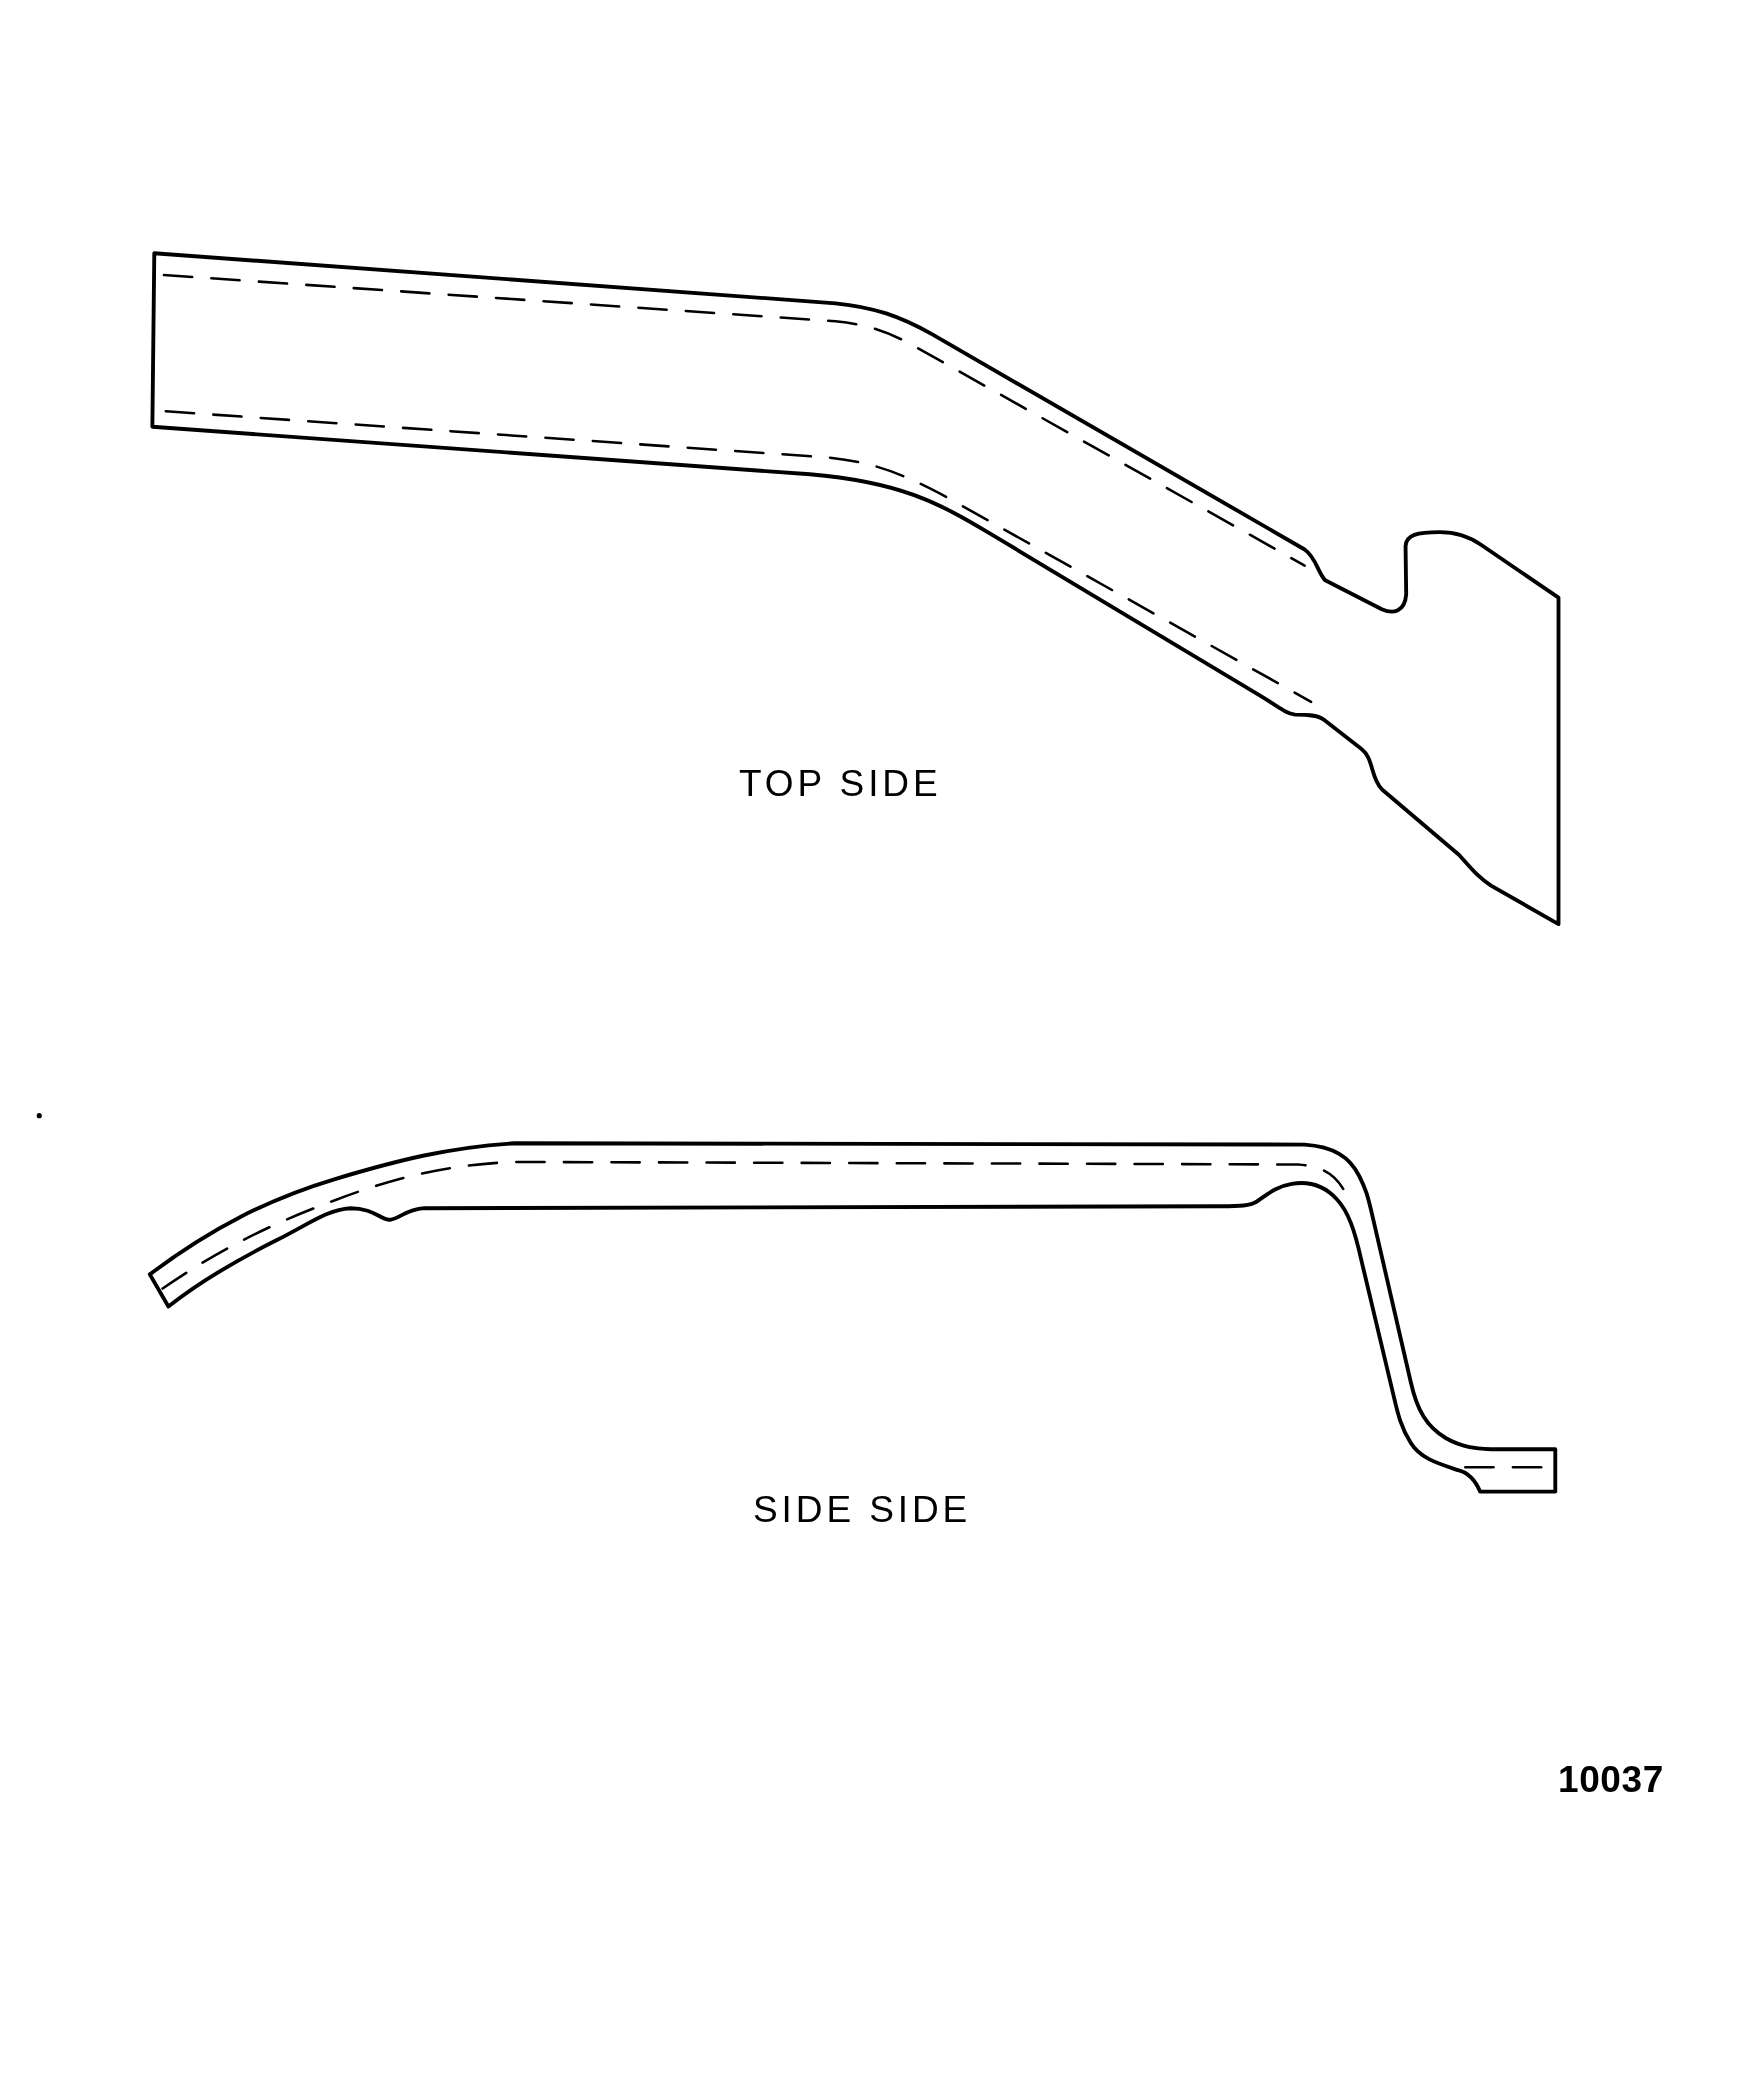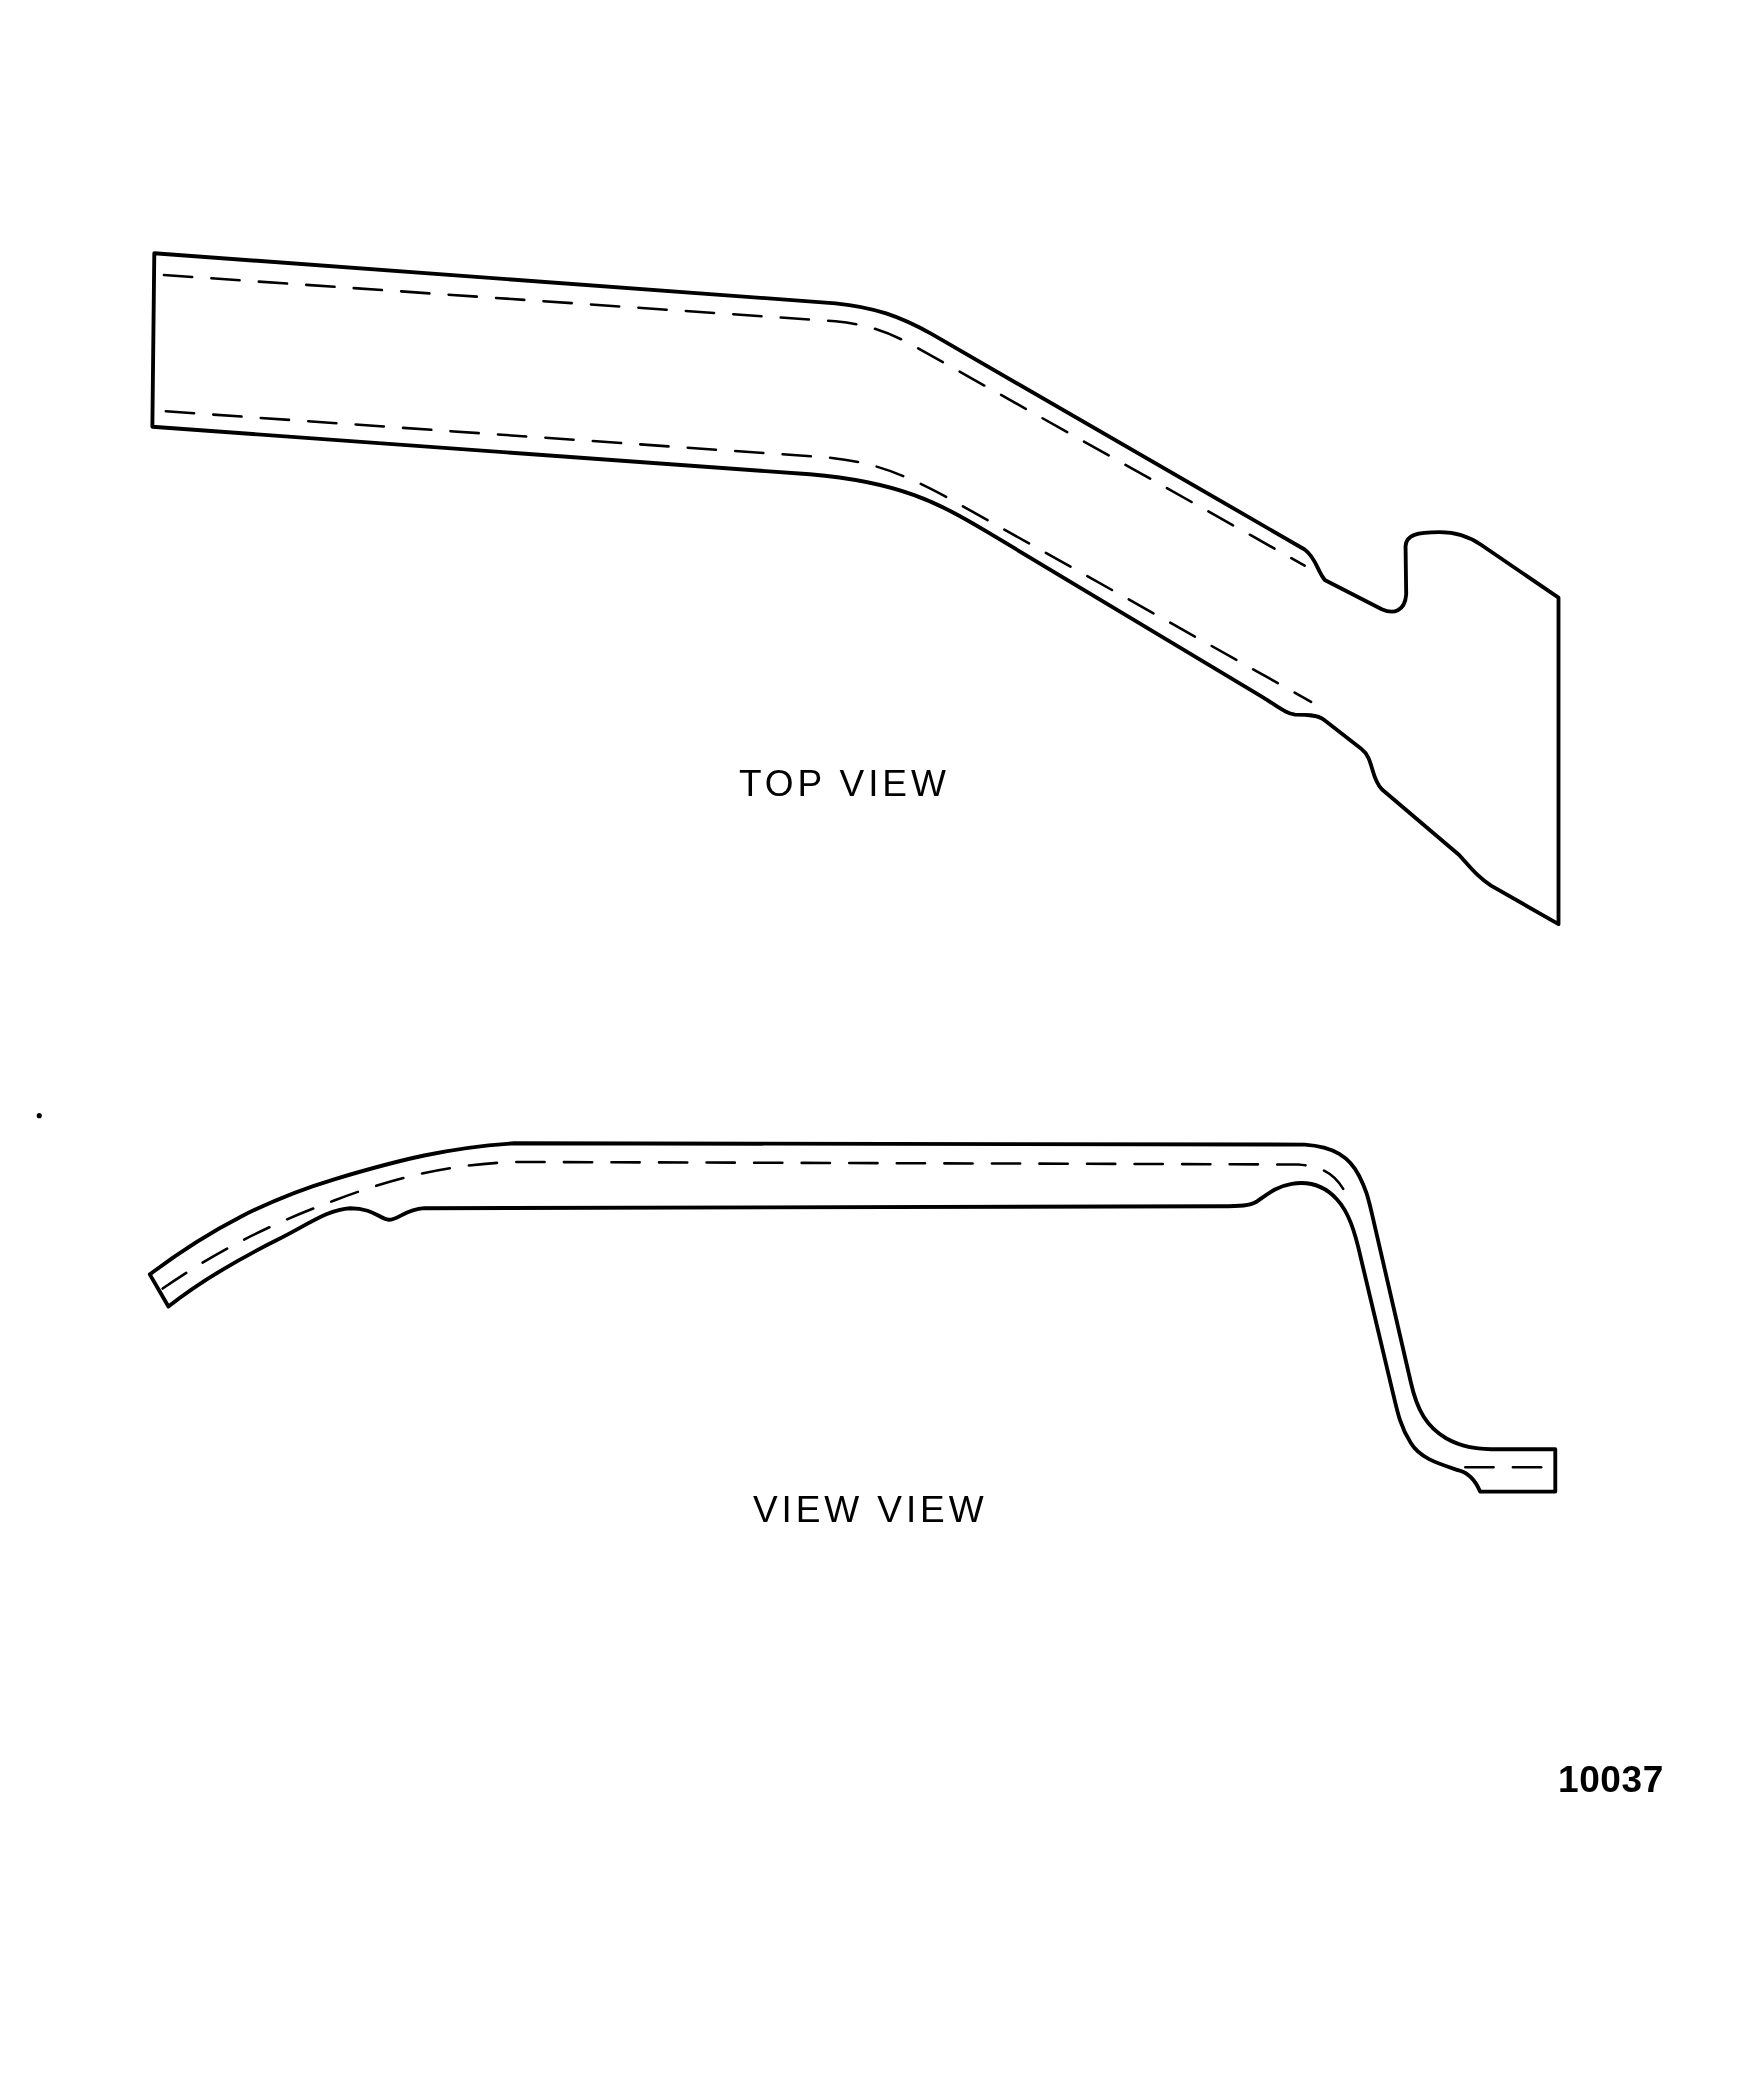--- a/index.html
+++ b/index.html
@@ -93,18 +93,18 @@
          C 620 1830 700 1812 800 1808
          L 2020 1812
          C 2055 1815 2075 1825 2090 1850"></path>
 
     <path class="hidden-line" d="M 2280 2283 L 2410 2283"></path>
   </g>
 
   <circle cx="61" cy="1736" r="4" fill="#000000"></circle>
 </svg>
 
-<div class="label" style="left:739px; top:765px;">TOP VIEW</div>
+<div class="label" style="left:739px; top:765px;">TOP SIDE</div>
 
-<div class="label" style="left:753px; top:1491px;">VIEW VIEW</div>
+<div class="label" style="left:753px; top:1491px;">SIDE SIDE</div>
 
 <div class="label fig-number" style="left:1558px; top:1761px;">10037</div>
 
 
 </body></html>

